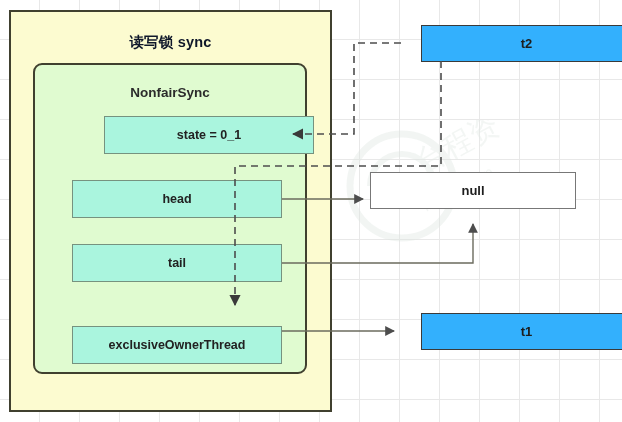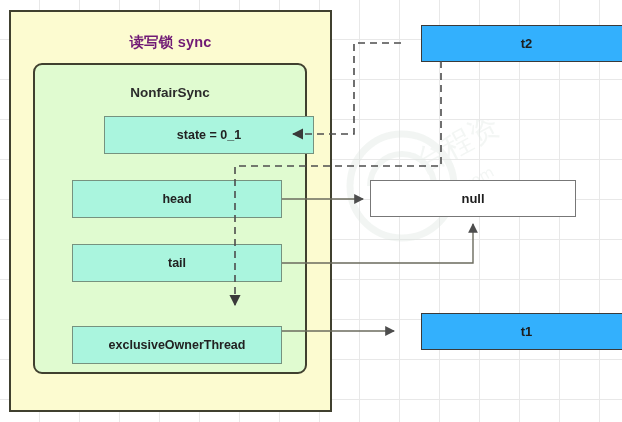--- a/index.html
+++ b/index.html
@@ -52,21 +52,21 @@
     border: 2px solid #40402f;
     display: block;
   }
   .outer-title {
     position: absolute;
     left: 0; right: 0;
     top: 21px;
     text-align: center;
     font-size: 14.5px;
     font-weight: bold;
-    color: #701a75;
+    color: #0f172a;
     letter-spacing: 0.2px;
   }
   .nonfair-panel {
     left: 33px; top: 63px;
     width: 274px; height: 311px;
     background: #e0fbd0;
     border: 2px solid #40402f;
     border-radius: 9px;
     display: block;
   }
@@ -100,21 +100,21 @@
     background: #33b0fd;
     border: 1px solid #3a3a3a;
     font-size: 13px;
     font-weight: bold;
     color: #1d1d1d;
     margin-left: 20px;
   }
   .t2 { left: 401px; top: 25px; }
   .t1 { left: 401px; top: 313px; }
   .null-box {
-    left: 370px; top: 180px;
+    left: 370px; top: 172px;
     width: 206px; height: 37px;
     background: #ffffff;
     border: 1px solid #777777;
     font-size: 13px;
     font-weight: bold;
     color: #1d1d1d;
   }
 </style>
 </head>
 <body>

